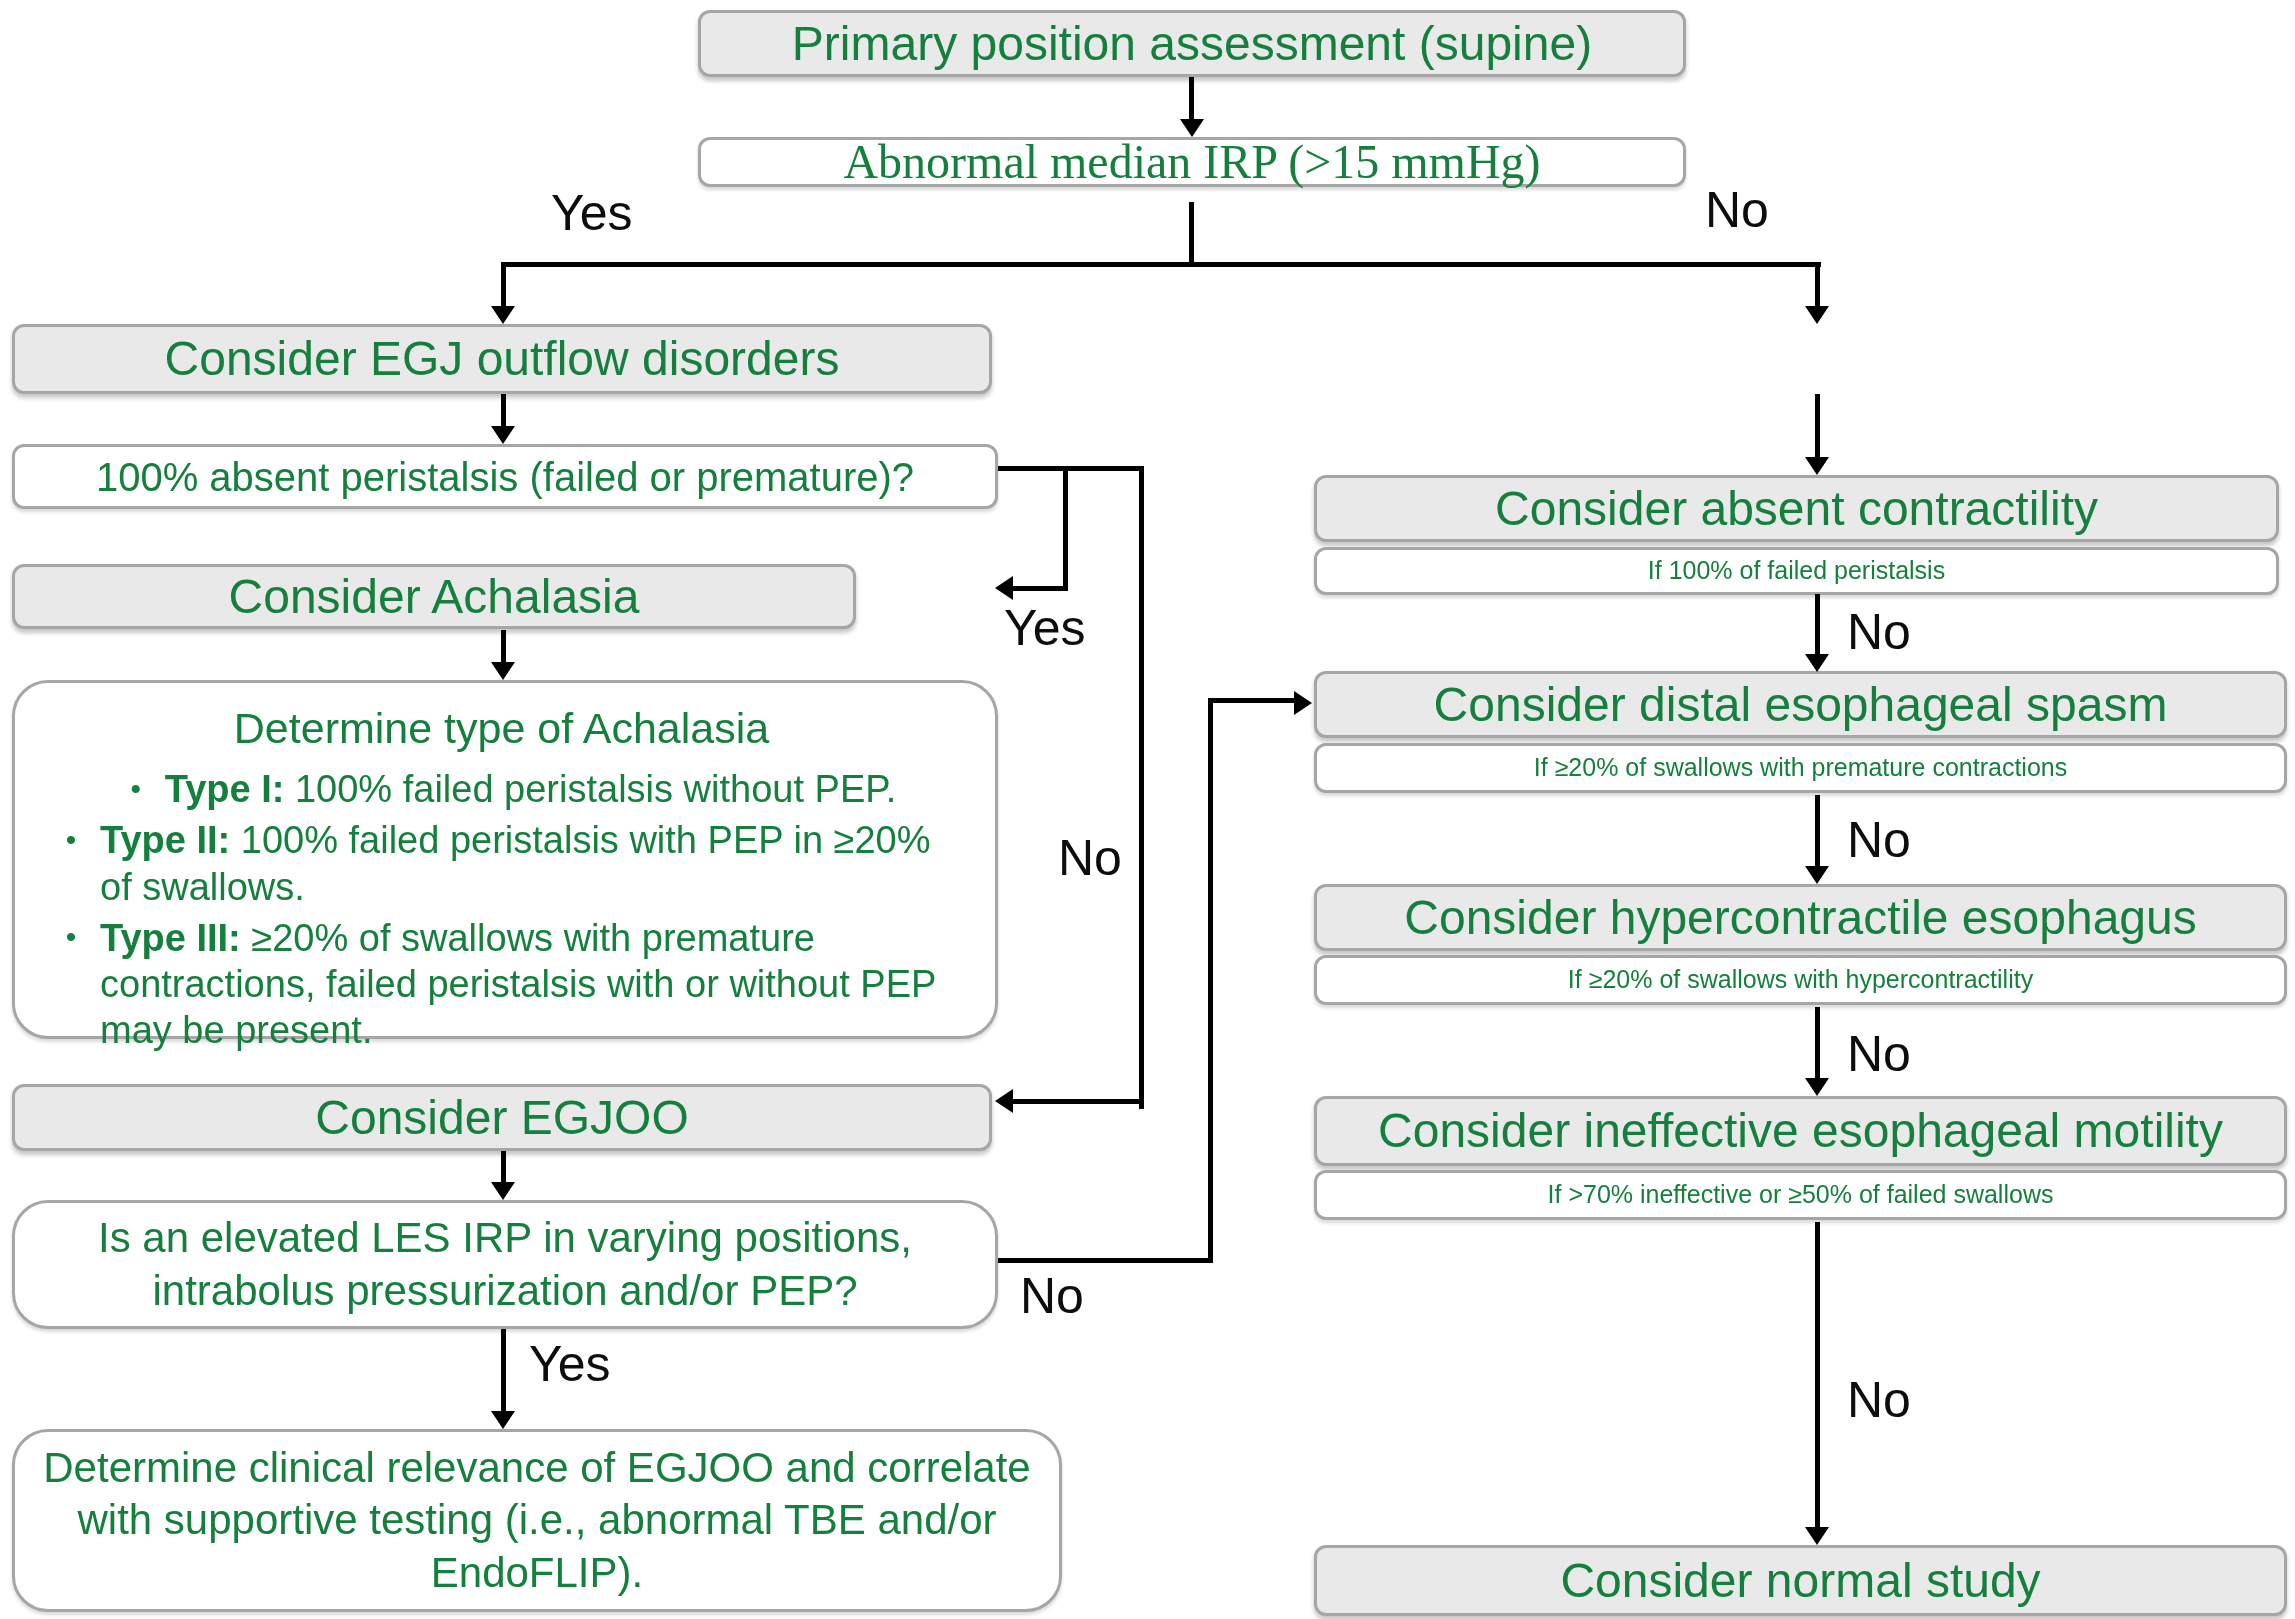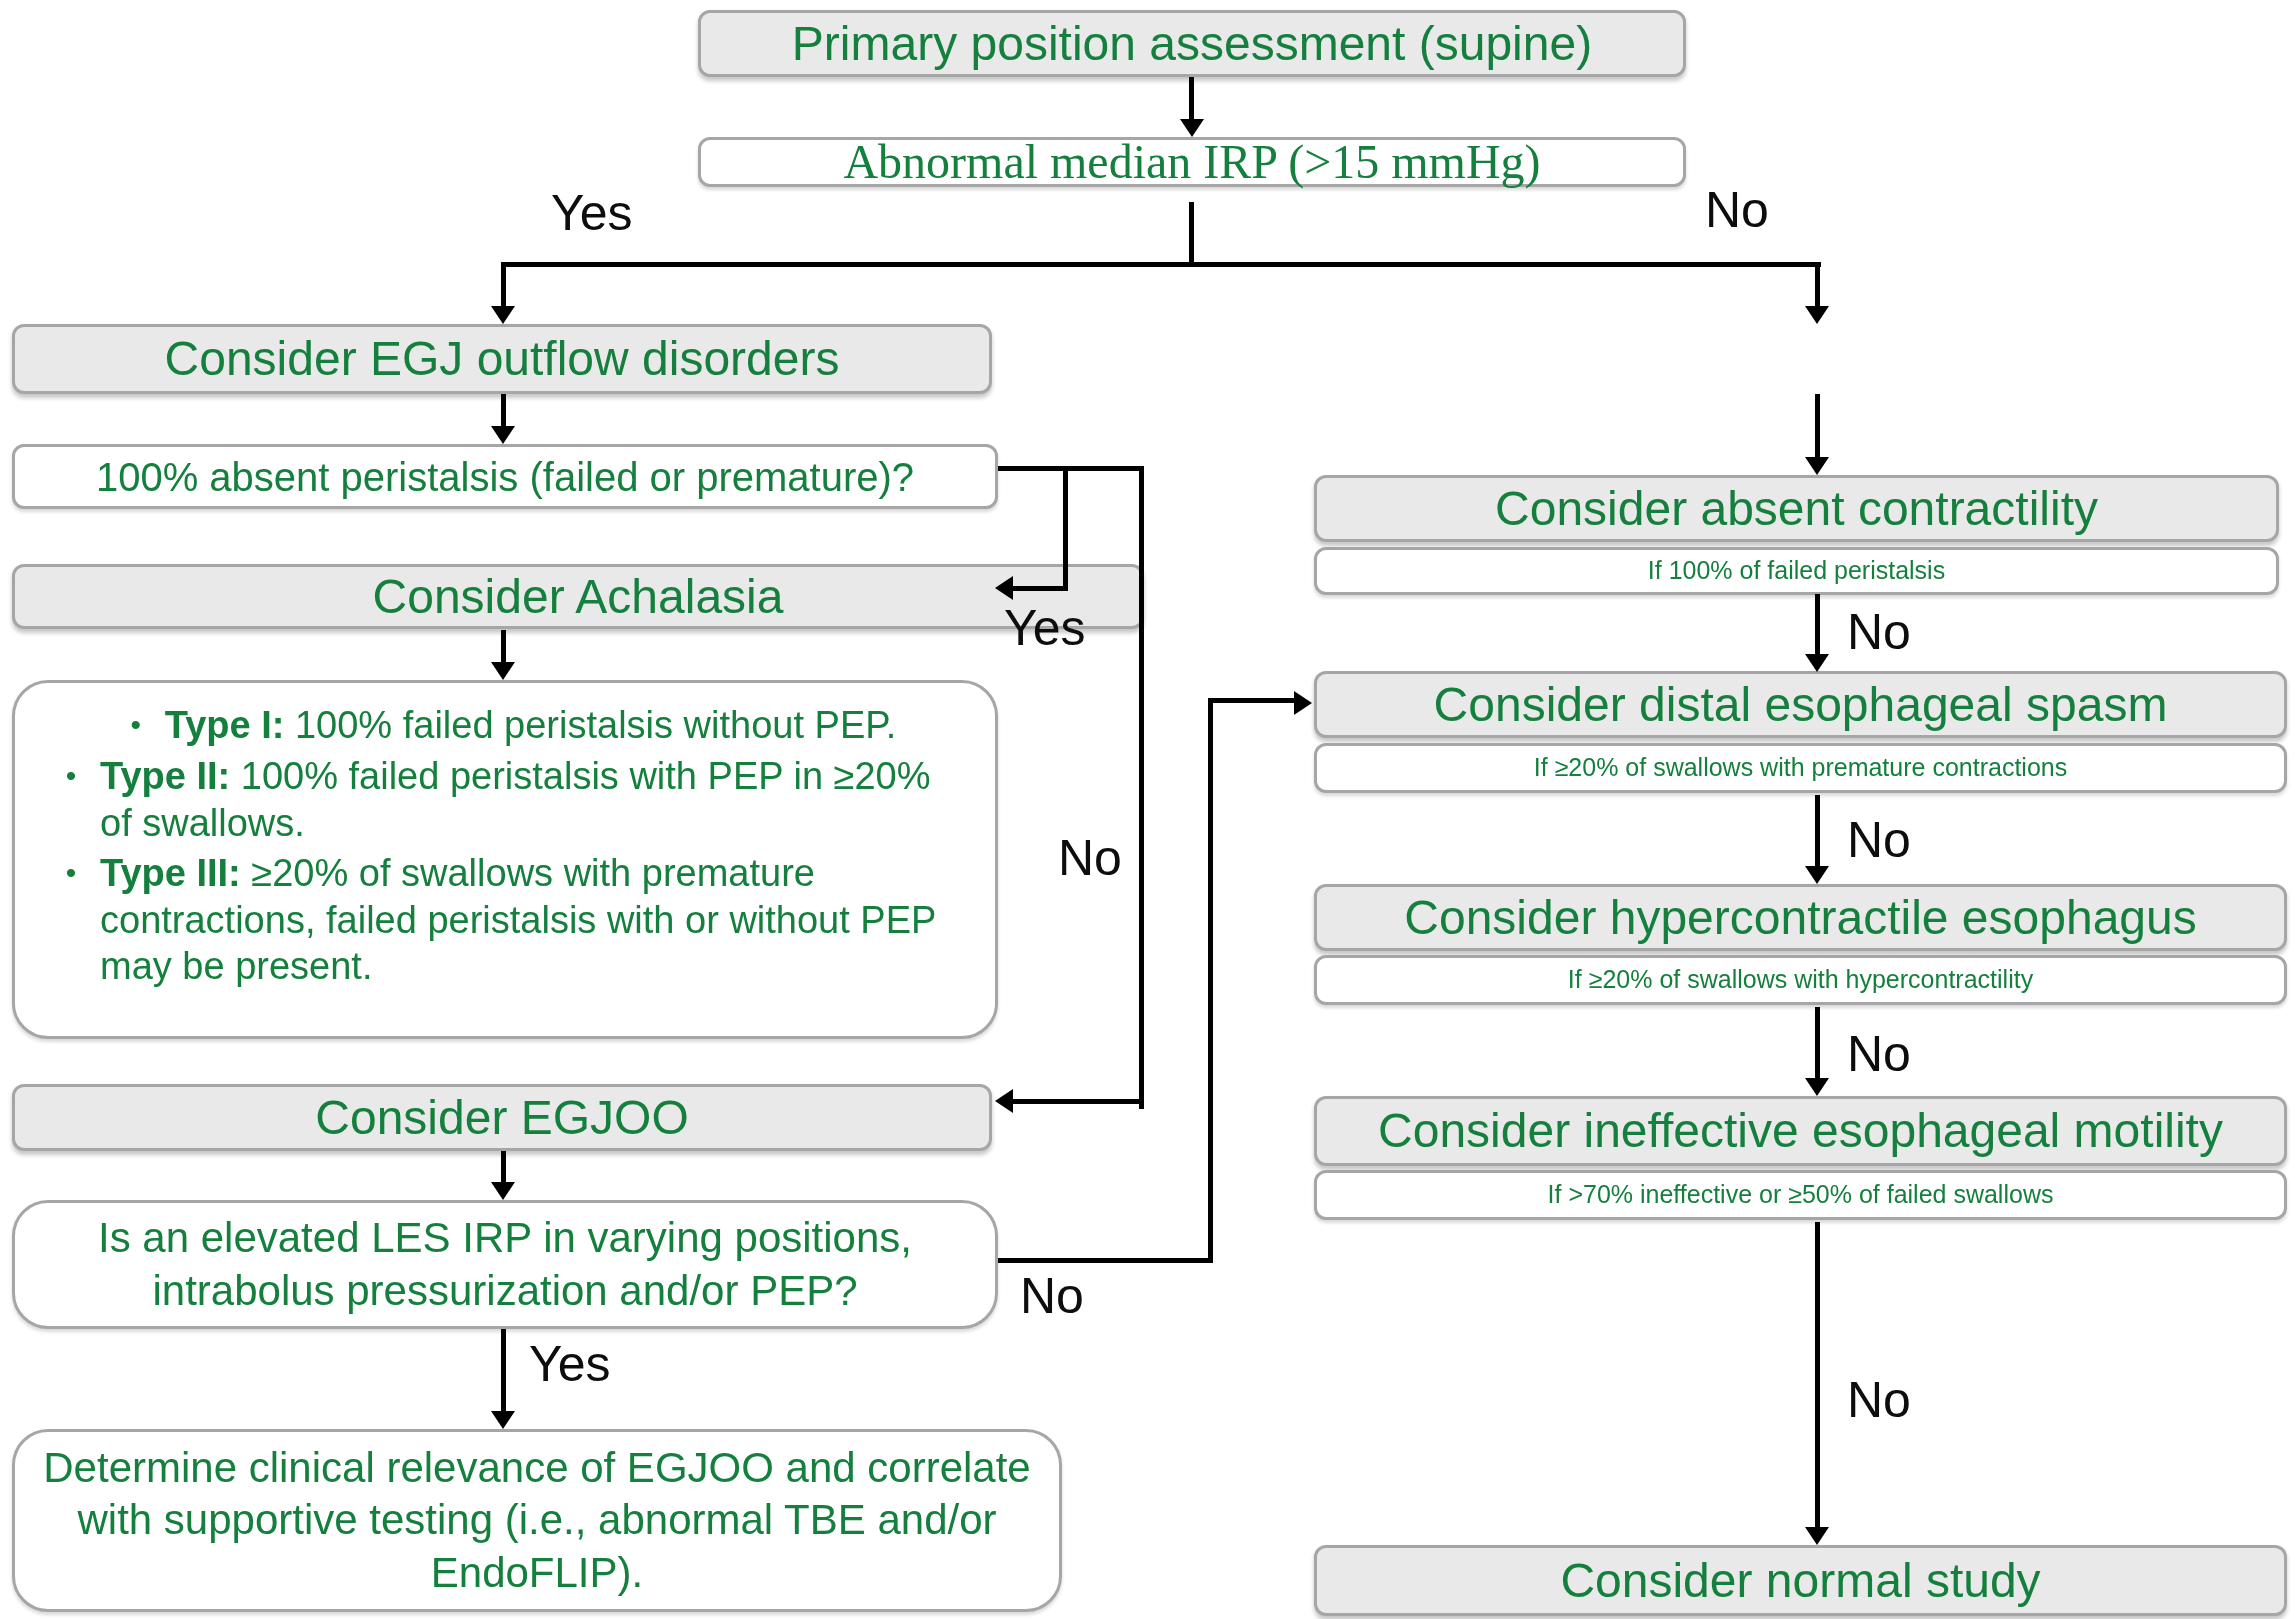--- a/index.html
+++ b/index.html
@@ -49,23 +49,24 @@
 <div class="canvas">
 
   <div class="box grey r-sm f-bar" style="left:698px;top:10.4px;width:988px;height:67px;">Primary position assessment (supine)</div>
 
   <div class="box white r-sm f-bar" style="left:698px;top:137px;width:988px;height:50px;font-family:Liberation Serif, serif;">Abnormal median IRP (&gt;15 mmHg)</div>
 
   <div class="box grey r-sm f-bar" style="left:12px;top:324px;width:980px;height:70px;">Consider EGJ outflow disorders</div>
 
   <div class="box white r-sm f-q" style="left:12px;top:444px;width:986px;height:65px;">100% absent peristalsis (failed or premature)?</div>
 
-  <div class="box grey r-sm f-bar" style="left:12px;top:564px;width:1132px;height:65px;">Consider Achalasia</div>
+  <div class="box grey r-sm f-bar" style="left:12px;top:564px;width:844px;height:65px;">Consider Achalasia</div>
 
   <div class="box white r-lg types-box" style="left:12px;top:680px;width:986px;height:359px;">
+    <div class="types-title">Determine type of Achalasia</div>
     <div class="bullet">
       <span class="dot">•</span>
       <span class="txt"><b>Type I:</b><span> 100% failed peristalsis without PEP.</span></span>
     </div>
     <div class="bullet">
       <span class="dot">•</span>
       <span class="txt"><b>Type II:</b><span> 100% failed peristalsis with PEP in  ≥20% of swallows.</span></span>
     </div>
     <div class="bullet">
       <span class="dot">•</span>

